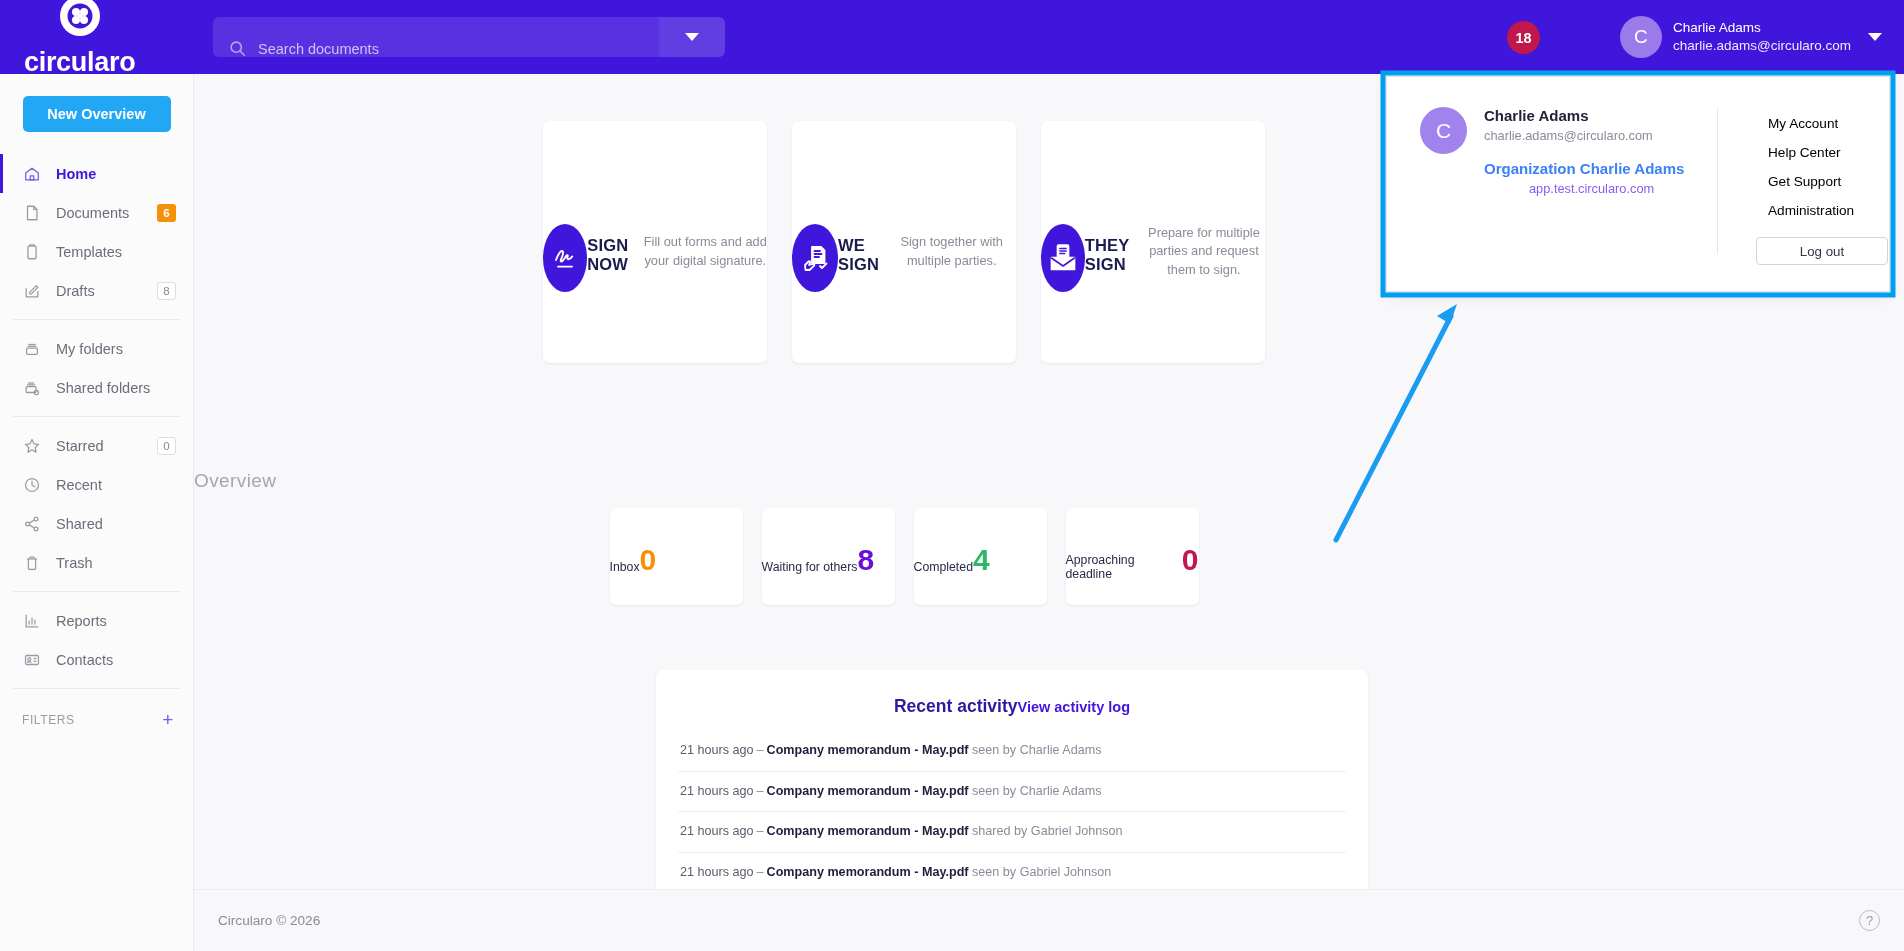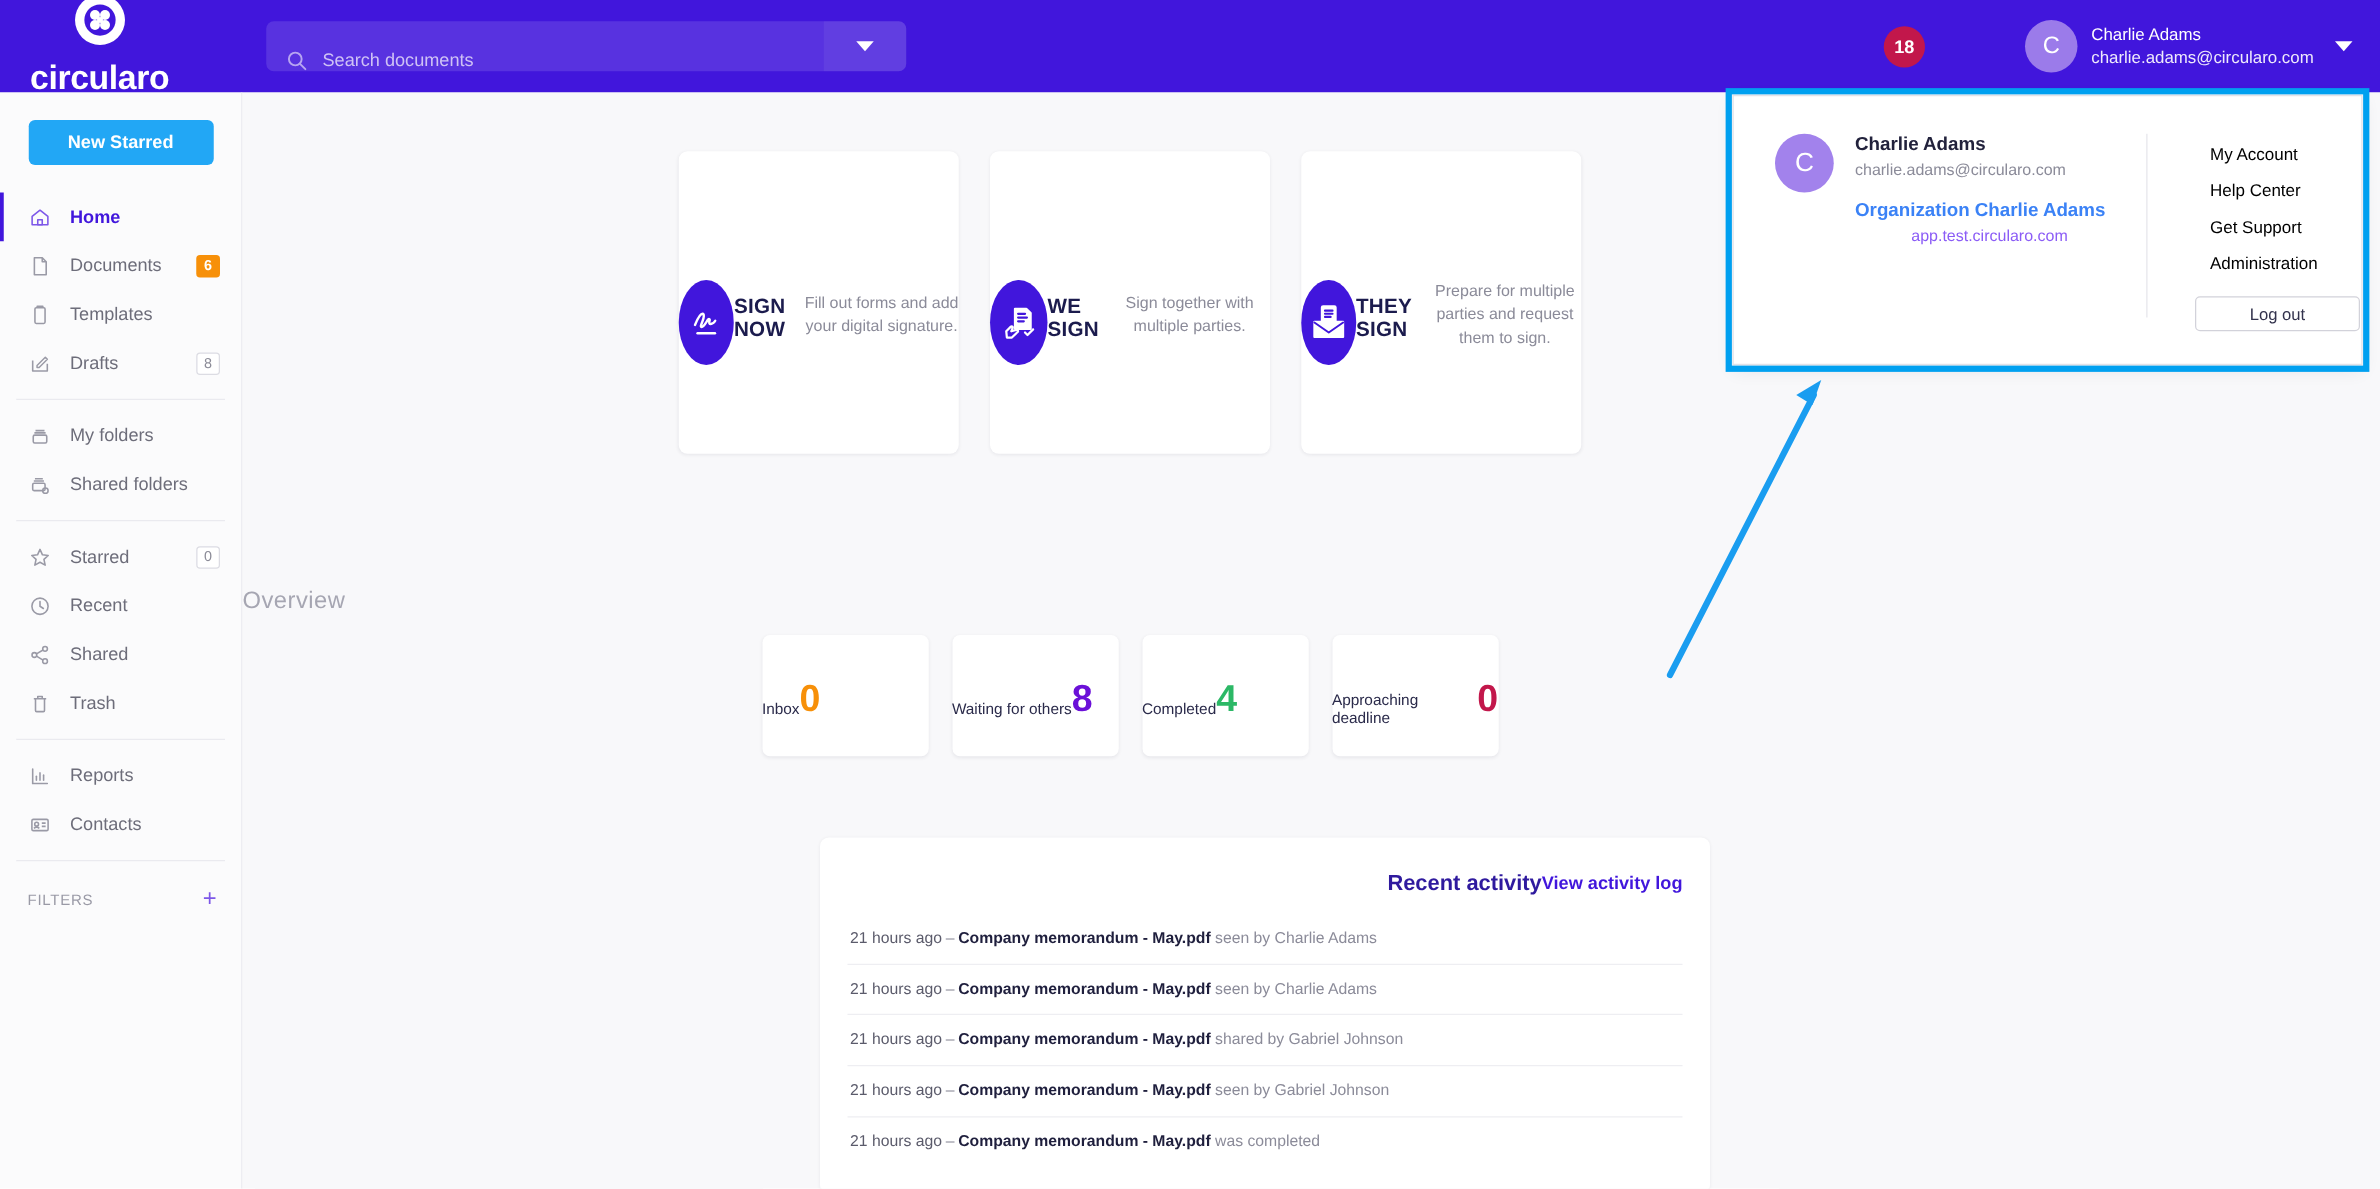--- a/index.html
+++ b/index.html
@@ -151,21 +151,21 @@
     display:flex; flex-direction:row; align-items:center; cursor:pointer;
   }
   .stat-label { margin-top: 20px; font-size: 12.3px; color:#2a2a4a; }
   .stat-value { margin-top: 6px; font-size: 30px; font-weight: 700; }
 
   .activity-card {
     position: absolute; top: 596px; left: 0; margin-left: 462px;
     width: 712px; background:#ffffff; border-radius: 7px;
     box-shadow: 0 1px 3px rgba(16,16,40,0.07); padding: 26px 22px 22px 22px;
   }
-  .activity-head { display:flex; align-items:center; justify-content:flex-end; }
+  .activity-head { display:flex; align-items:center; justify-content:center; }
   .activity-title { font-size: 17.5px; font-weight:700; color:#2f1a9e; }
   .activity-link { font-size: 14.5px; font-weight:700; color:#4116dc; cursor:pointer; }
   .activity-list { margin-top: 14px; }
   .activity-row {
     font-size: 12.6px; color:#8b8b99; padding: 11px 2px 11px 2px;
     border-bottom: 1px solid #eeeef2; line-height: 1.4;
   }
   .activity-row:last-child { border-bottom: none; }
   .act-time { color:#5b5b6b; }
   .act-dash { color:#8b8b99; padding: 0 3px; }
@@ -256,21 +256,21 @@
       <span class="avatar-sm">C</span>
       <span class="user-meta">
         <div class="user-name">Charlie Adams</div>
         <div class="user-mail">charlie.adams@circularo.com</div>
       </span>
       <span class="user-caret"></span>
     </div>
   </div>
 
   <div class="sidebar">
-    <button class="new-doc-btn">New Starred</button>
+    <button class="new-doc-btn">New Overview</button>
 
     <div class="nav">
 
       <div class="nav-item active">
         <span class="nav-icon">
           <svg width="18" height="18" viewBox="0 0 20 20" fill="none" stroke="#7d57e8" stroke-width="1.4" stroke-linejoin="round">
             <path d="M3 9 L10 3.5 L17 9 V16.5 H3 Z"></path>
               <rect x="8" y="12" width="4" height="4.5"></rect>
           </svg>
         </span>
@@ -496,20 +496,24 @@
             <span class="act-time">21 hours ago</span><span class="act-dash">–</span><span class="act-doc">Company memorandum - May.pdf</span> <span>seen by Gabriel Johnson</span>
           </div>
           <div class="activity-row">
             <span class="act-time">21 hours ago</span><span class="act-dash">–</span><span class="act-doc">Company memorandum - May.pdf</span> <span>was completed</span>
           </div>
         </div>
       </div>
     </div>
   </div>
 
+  <div class="footer">
+    <span class="footer-text">Circularo © 2026</span>
+    <span class="help-btn">?</span>
+  </div>
 
   <div class="user-dropdown">
     <div class="dd-left">
       <span class="avatar-lg">C</span>
       <div class="dd-info">
         <div class="dd-name">Charlie Adams</div>
         <div class="dd-mail">charlie.adams@circularo.com</div>
         <div class="dd-org">Organization Charlie Adams</div>
         <div class="dd-orgurl">app.test.circularo.com</div>
       </div>

